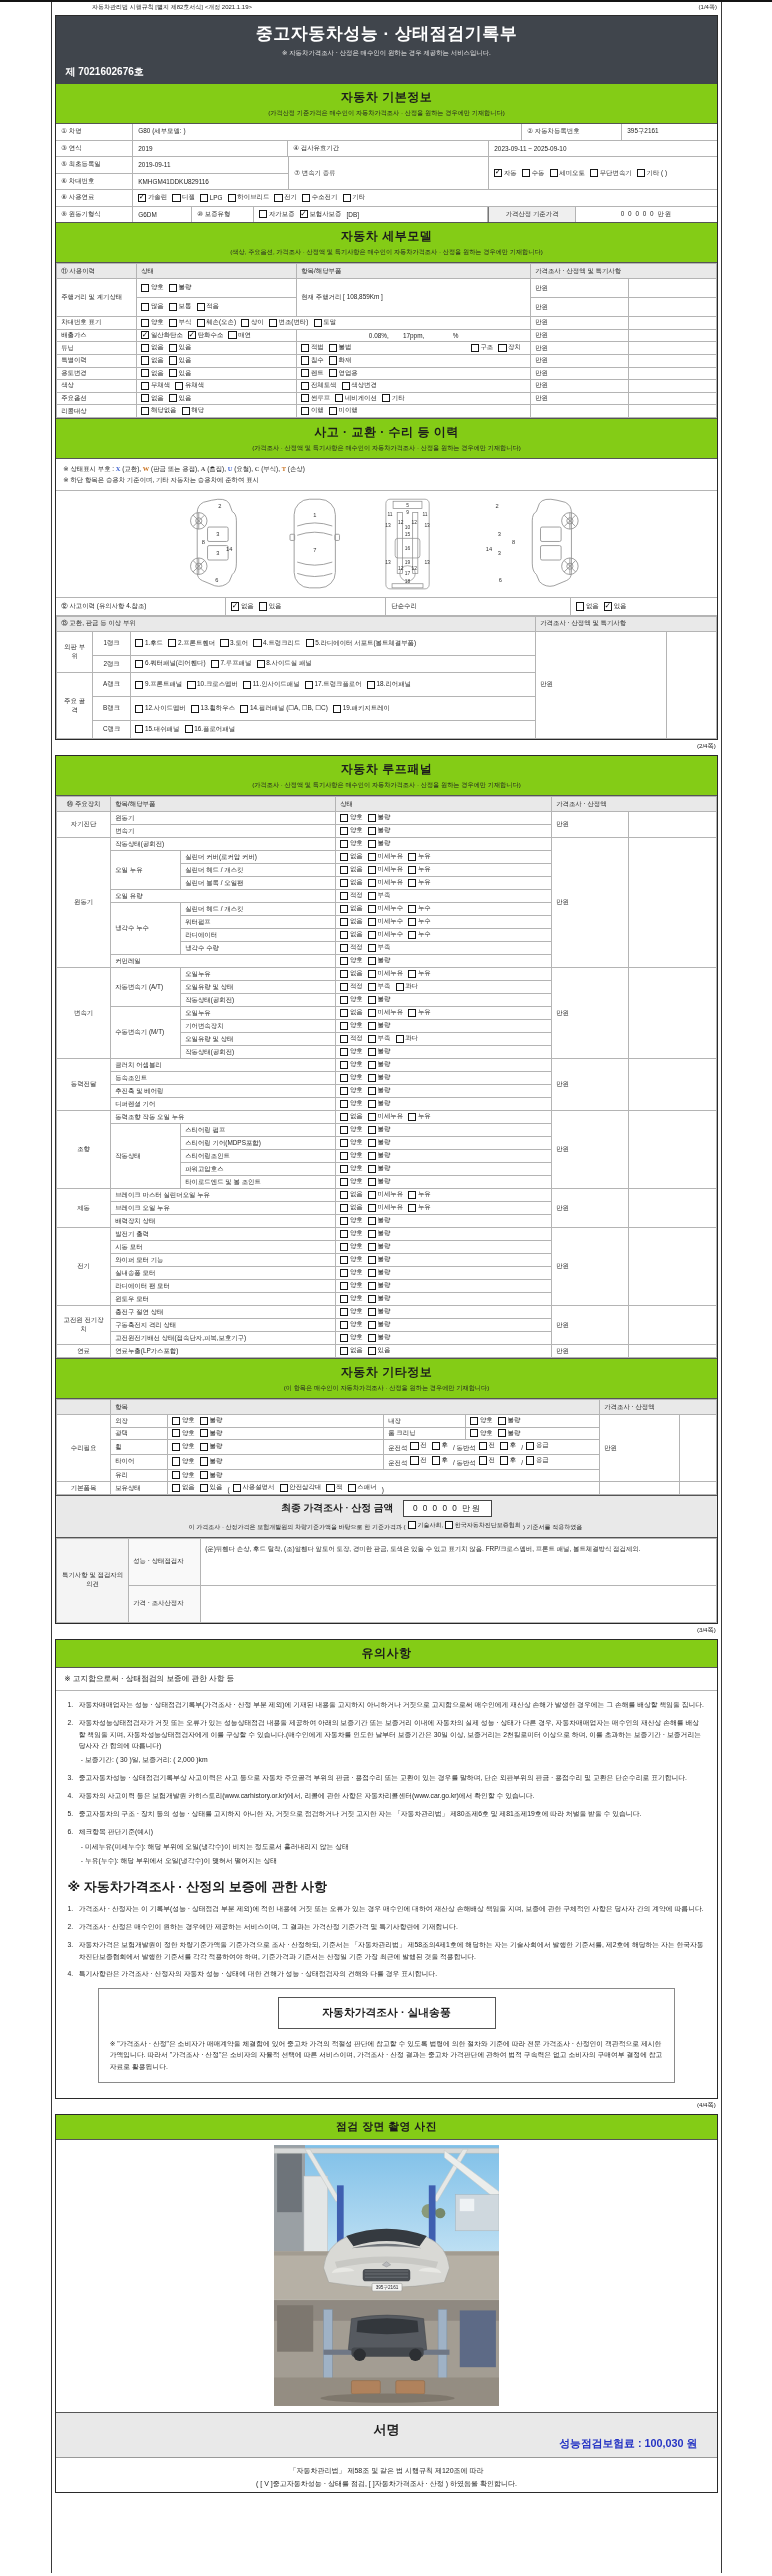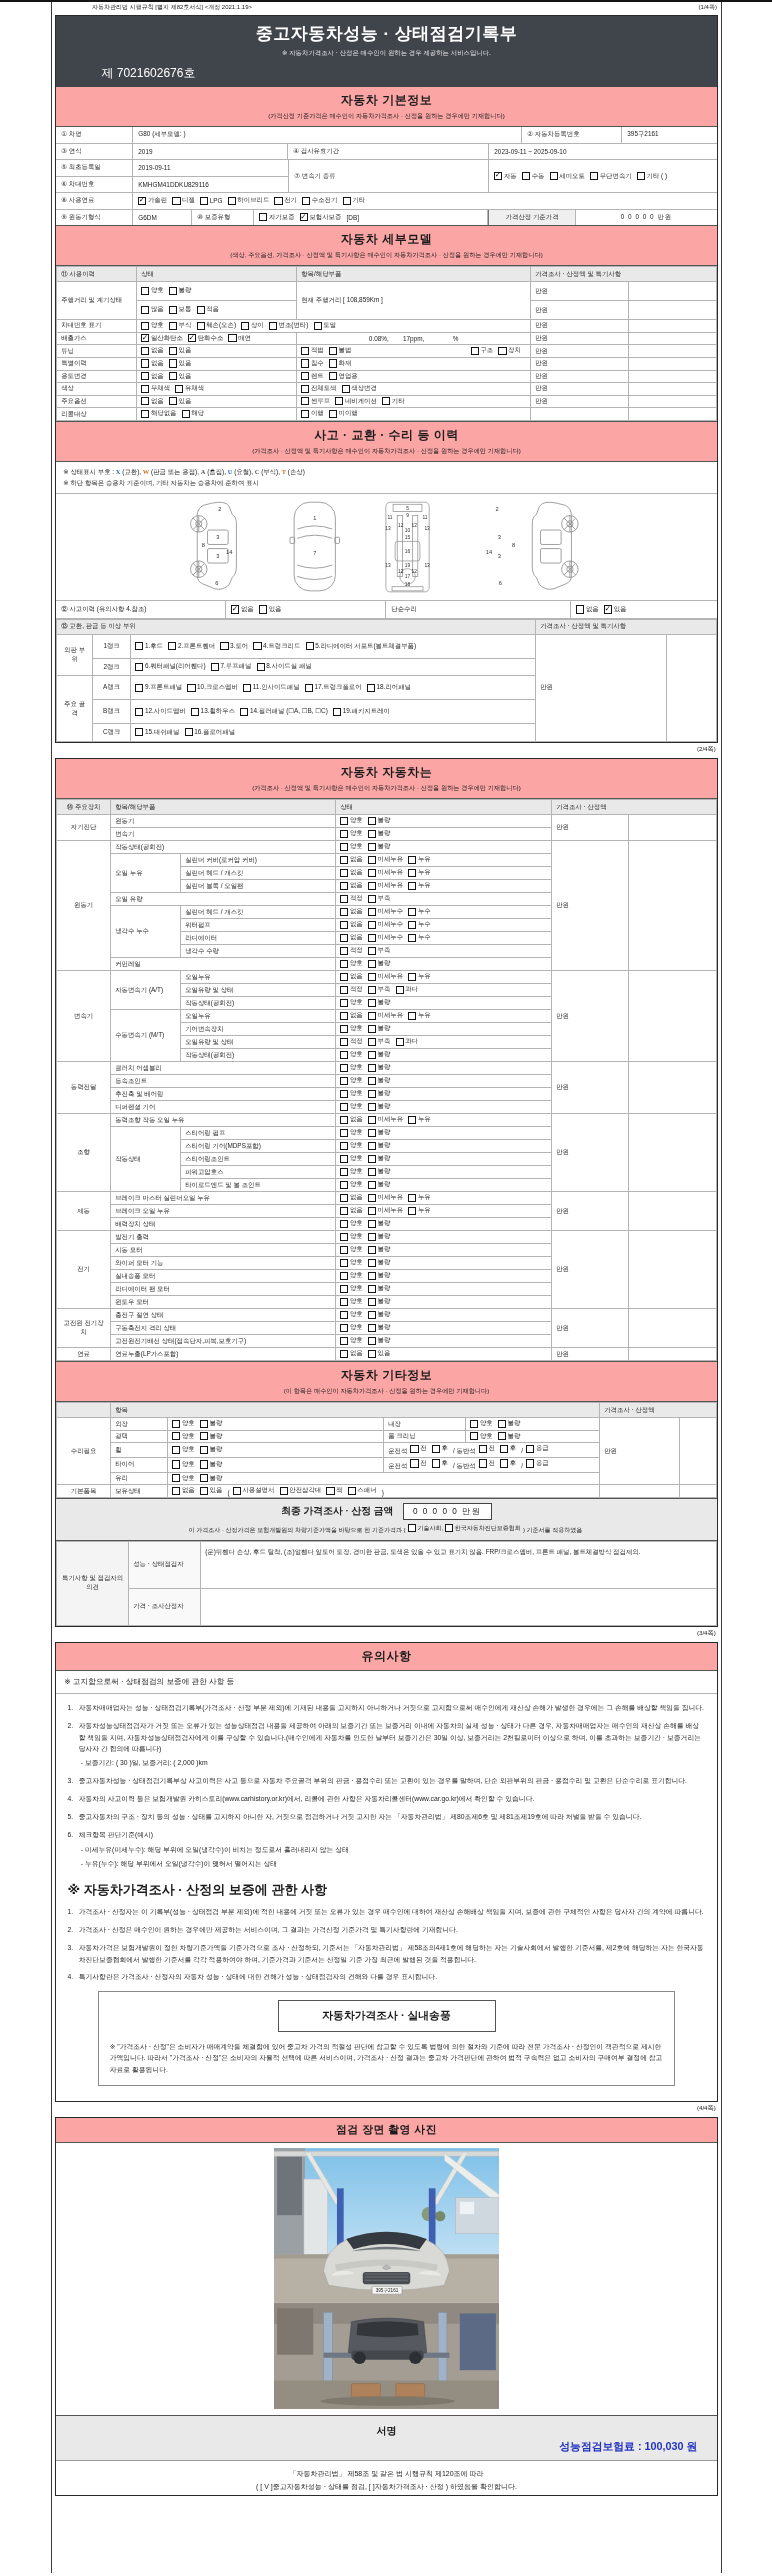--- a/index.html
+++ b/index.html
@@ -8,23 +8,23 @@
   .top-rule{height:1.5px;background:#141414;width:100%;}
   .doc{width:671px;margin:0 auto;border-left:1px solid #3a3a3a;border-right:1px solid #3a3a3a;min-height:2571px;padding:0 0 5.2px 0;box-sizing:border-box;}
   .meta-row{display:flex;justify-content:space-between;font-size:6px;color:#222;padding:1.5px 4.1px 2.1px 40px;}
   .sec{border:1.5px solid #2a2a2a;margin:1px 3.1px 0 3.1px;background:#fff;}
   .pageno{text-align:right;font-size:6.2px;padding:2.1px 5.2px 3.1px 0;color:#222;}
   
   .dark-head{background:#40454c;color:#fff;padding:6.2px 9.3px 5.2px 9.3px;}
   .dh-title{text-align:center;font-size:17px;font-weight:bold;letter-spacing:0.5px;}
   .dh-sub{text-align:center;font-size:9.8px;margin-top:4.1px;}
   .dh-note{text-align:center;font-size:6.4px;margin-top:3.6px;color:#e8e8e8;}
-  .dh-docno{font-size:12px;font-weight:normal;margin-top:7.2px;margin-left:36px;}
+  .dh-docno{font-size:10px;font-weight:bold;margin-top:7.2px;}
   
-  .band{background:#fca5a5;border-bottom:1px solid #555;padding:4.6px 0 5.2px 0;}
+  .band{background:#84cc16;border-bottom:1px solid #555;padding:4.6px 0 5.2px 0;}
   .band-t{text-align:center;font-size:12px;font-weight:bold;letter-spacing:0.5px;}
   .band-s{text-align:center;font-size:6.2px;margin-top:3.1px;color:#222;}
   
   .frow{display:flex;border-bottom:0.5px solid #b4b4b4;min-height:15.5px;align-items:stretch;}
   .fc{border-right:0.5px solid #b4b4b4;display:flex;align-items:center;padding:1px 5.2px;font-size:6.4px;box-sizing:border-box;}
   .fc:last-child{border-right:none;}
   .fc.lab{background:#fff;}
   .fc.gray{background:#efefef;}
   
   table.tb{width:100%;border-collapse:collapse;table-layout:fixed;}
@@ -57,21 +57,21 @@
   .price-box-text{margin-top:8.2px;font-size:6.8px;line-height:1.7;}
   
   .final-band{background:#e9e9e9;border-top:1px solid #555;border-bottom:1px solid #555;padding:4.1px 0 4.6px 0;}
   .final-line{display:flex;justify-content:center;align-items:center;gap:9.3px;}
   .final-label{font-size:9.8px;font-weight:bold;}
   .final-value{border:0.8px solid #444;background:#fff;padding:2.1px 9.3px;font-size:8.2px;letter-spacing:1.5px;}
   .final-note{text-align:center;font-size:6px;margin-top:3.6px;}
   .final-note .ct,.final-note .opt{font-size:6px;margin-right:2.1px;}
   
   .sig-band{background:#e9e9e9;border-top:1px solid #555;border-bottom:0.5px solid #999;position:relative;height:44px;}
-  .sig-title{text-align:center;font-size:10px;font-weight:bold;padding-top:7.2px;}
+  .sig-title{text-align:center;font-size:13px;font-weight:bold;padding-top:7.2px;}
   .sig-fee{position:absolute;right:19.6px;bottom:6.2px;color:#2433c4;font-size:10.8px;font-weight:bold;}
   .confirm{padding:5.2px 0 2.1px 0;text-align:center;font-size:7px;line-height:1.9;}
   
   .photo-wrap{padding:5.2px 0 6.2px 0;display:flex;flex-direction:column;align-items:center;}
   .photo{display:block;}
   svg text{font-family:"Liberation Sans","DejaVu Sans",sans-serif;}
 </style>
 </head>
 <body>
 
@@ -635,21 +635,21 @@
                 </span></td>
       </tr>
     </tbody>
         </table>
   </div>
 
   <div class="pageno">(2/4쪽)</div>
 
   <div class="sec">
     <div class="band">
-      <div class="band-t">자동차 자동차는</div>
+      <div class="band-t">자동차 루프패널</div>
       <div class="band-s">(가격조사 · 산정액 및 특기사항은 매수인이 자동차가격조사 · 산정을 원하는 경우에만 기재합니다)</div>
     </div>
 
     <table class="tb">
       <colgroup>
             <col style="width:54px">
             <col style="width:70px">
             <col style="width:155px">
             <col style="width:216px">
             <col style="width:77px">

